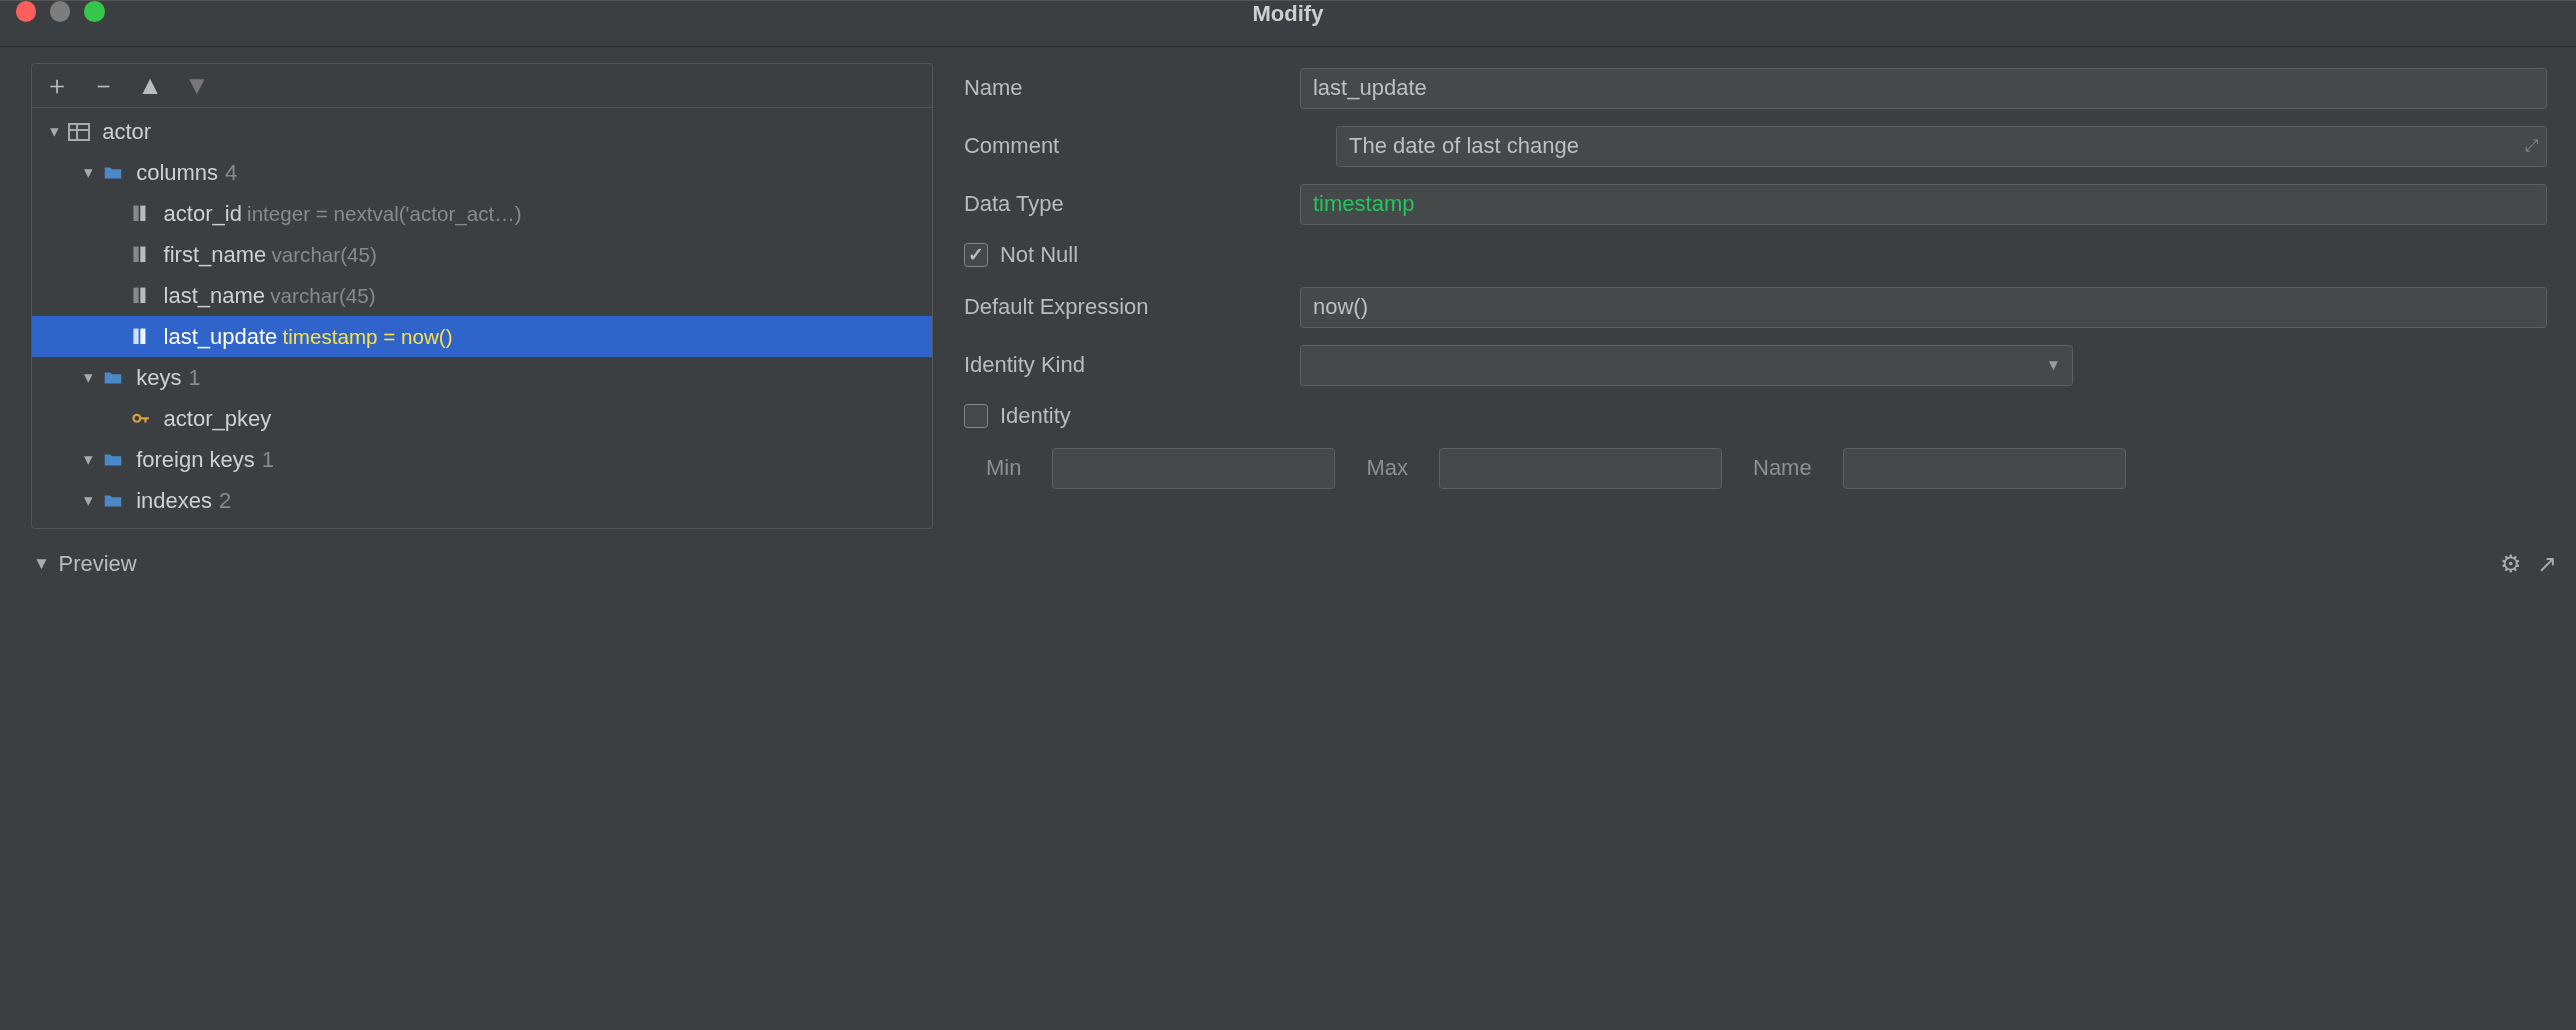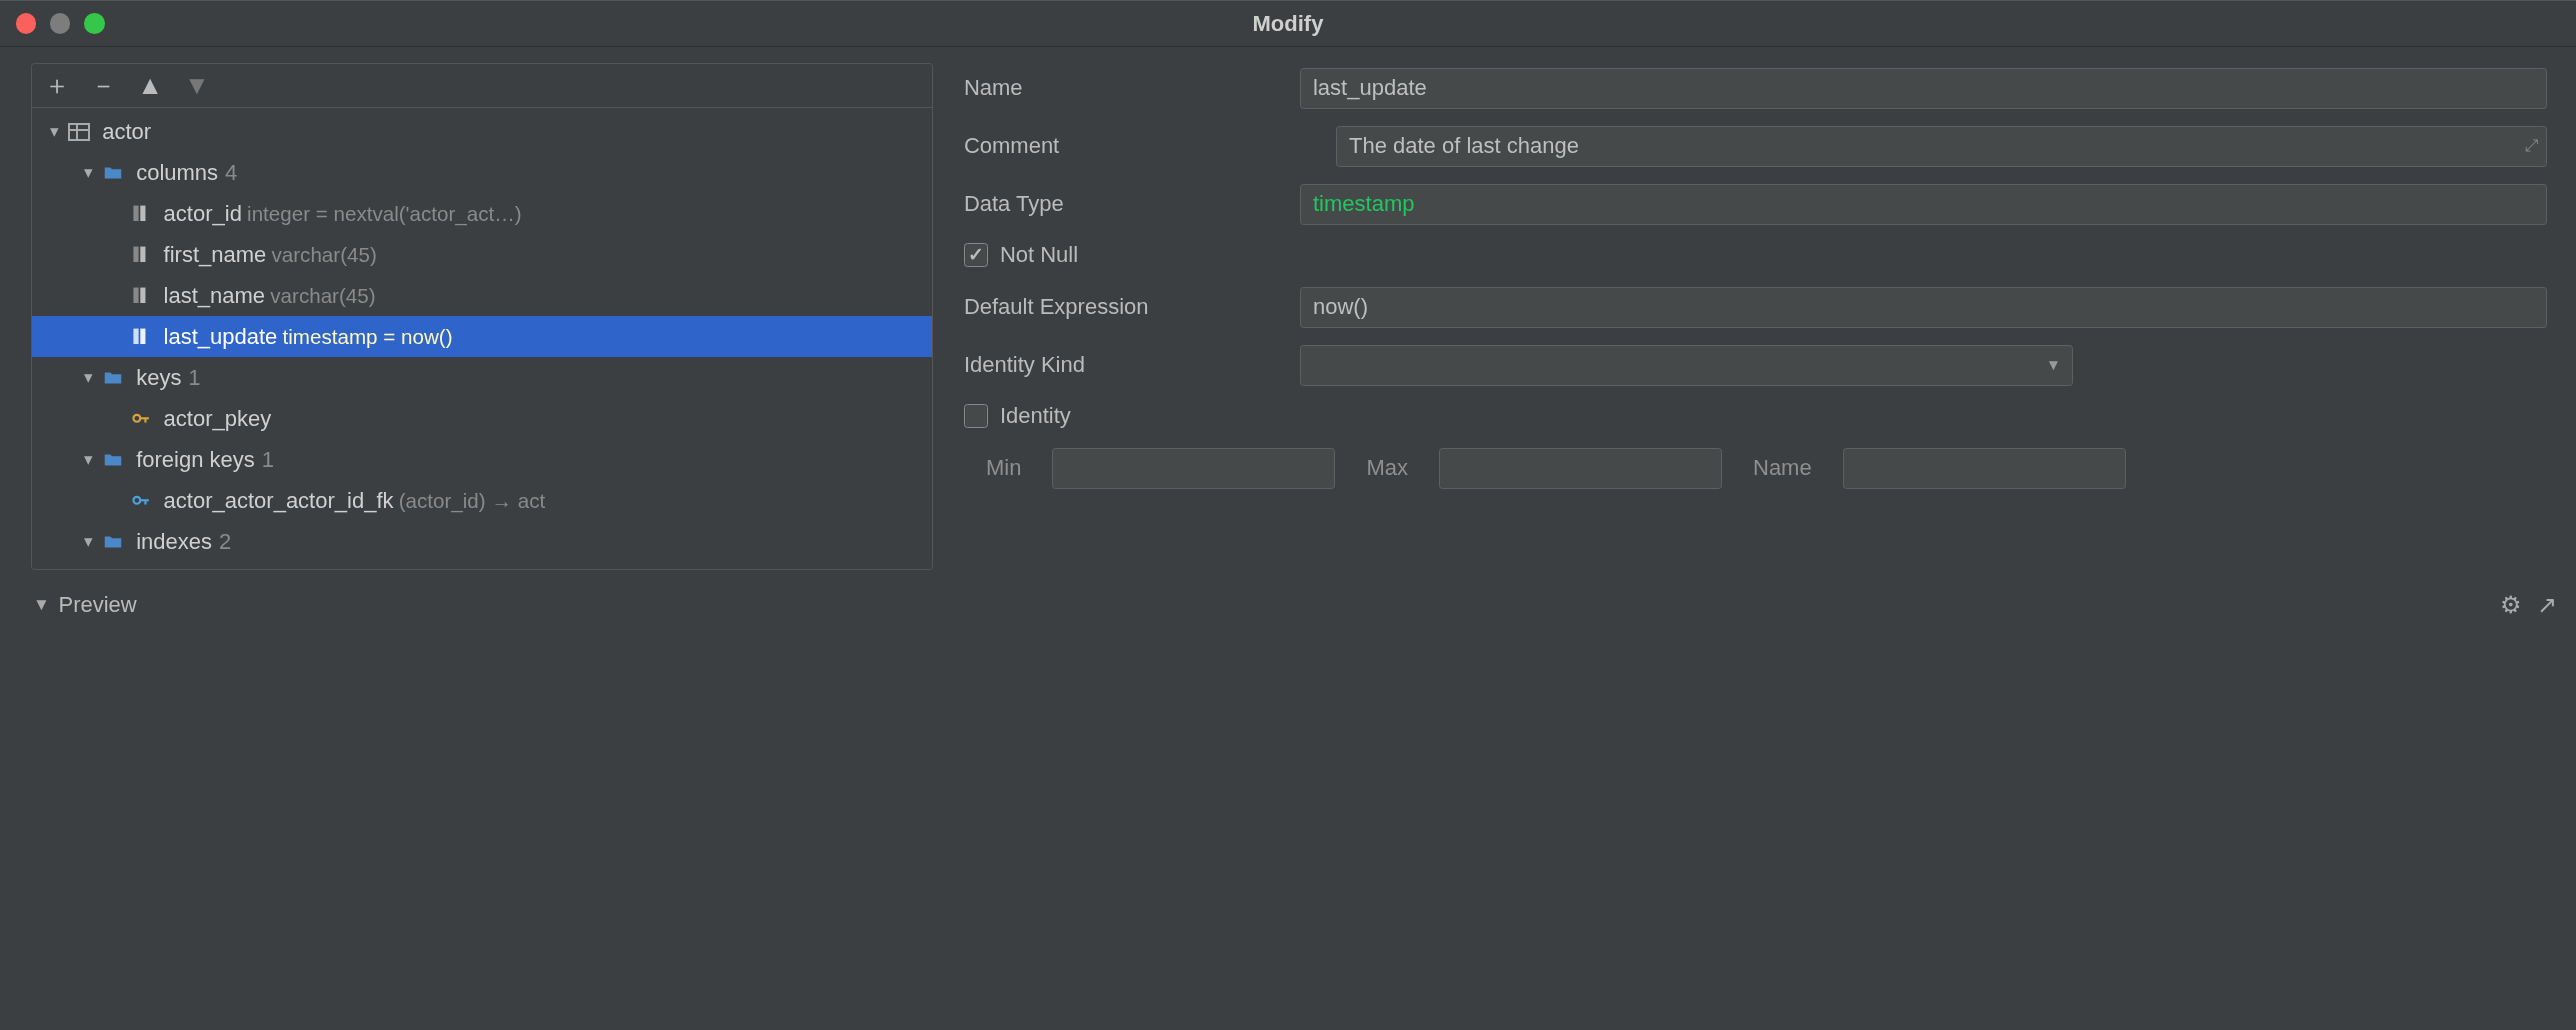--- a/index.html
+++ b/index.html
@@ -14,21 +14,20 @@
   .window {
     width: 2576px;
     height: 1030px;
     background: #3c3f41;
     position: relative;
     border-top: 0.9px solid #555;
   }
   .titlebar {
     height: 46px;
     display: flex;
-    align-items: center;
     padding: 0 15.5px;
     border-bottom: 0.9px solid #2b2b2b;
   }
   .traffic-lights { display: flex; gap: 13.7px; }
   .tl { width: 20.6px; height: 20.6px; border-radius: 50%; }
   .tl.red { background: #fc605c; }
   .tl.yellow { background: #7d7d7d; }
   .tl.green { background: #34c749; }
   .titlebar-title {
     position: absolute;
@@ -80,21 +79,21 @@
     align-items: center;
     height: 41px;
     padding-left: 10.3px;
     white-space: nowrap;
     cursor: pointer;
   }
   .tree-row.selected {
     background: #2f65ca;
     color: #ffffff;
   }
-  .tree-row.selected .dim { color: #fef9c3; }
+  .tree-row.selected .dim { color: #fde047; }
   .chev {
     width: 20.6px;
     display: inline-flex;
     justify-content: center;
     color: #aaaaaa;
     font-size: 17px;
   }
   .indent0 { padding-left: 12px; }
   .indent1 { padding-left: 46px; }
   .indent2 { padding-left: 94px; }
@@ -342,31 +341,20 @@
           <div class="tree-row indent1">
             <span class="chev">▾</span>
             <span class="ico">
               <svg width="22" height="22" viewBox="0 0 24 24">
                   <path d="M3 6h6l2 2h10v10H3z" fill="#4a88c7"></path>
                 </svg>
             </span>
             <span class="label-main">foreign keys</span>
             <span class="count">1</span>
           </div>
-          <div class="tree-row indent2">
-            <span class="ico">
-              <svg width="20.6" height="20.6" viewBox="0 0 24 24">
-                  <circle cx="8" cy="12" r="4" fill="none" stroke="#4aa3df" stroke-width="2.5"></circle>
-                  <line x1="12" y1="12" x2="22" y2="12" stroke="#4aa3df" stroke-width="2.5"></line>
-                  <line x1="18" y1="12" x2="18" y2="17" stroke="#4aa3df" stroke-width="2.5"></line>
-                </svg>
-            </span>
-            <span class="label-main">actor_actor_actor_id_fk</span>
-            <span class="dim">(actor_id) → act</span>
-          </div>
 
           <div class="tree-row indent1">
             <span class="chev">▾</span>
             <span class="ico">
               <svg width="22" height="22" viewBox="0 0 24 24">
                   <path d="M3 6h6l2 2h10v10H3z" fill="#4a88c7"></path>
                 </svg>
             </span>
             <span class="label-main">indexes</span>
             <span class="count">2</span>

